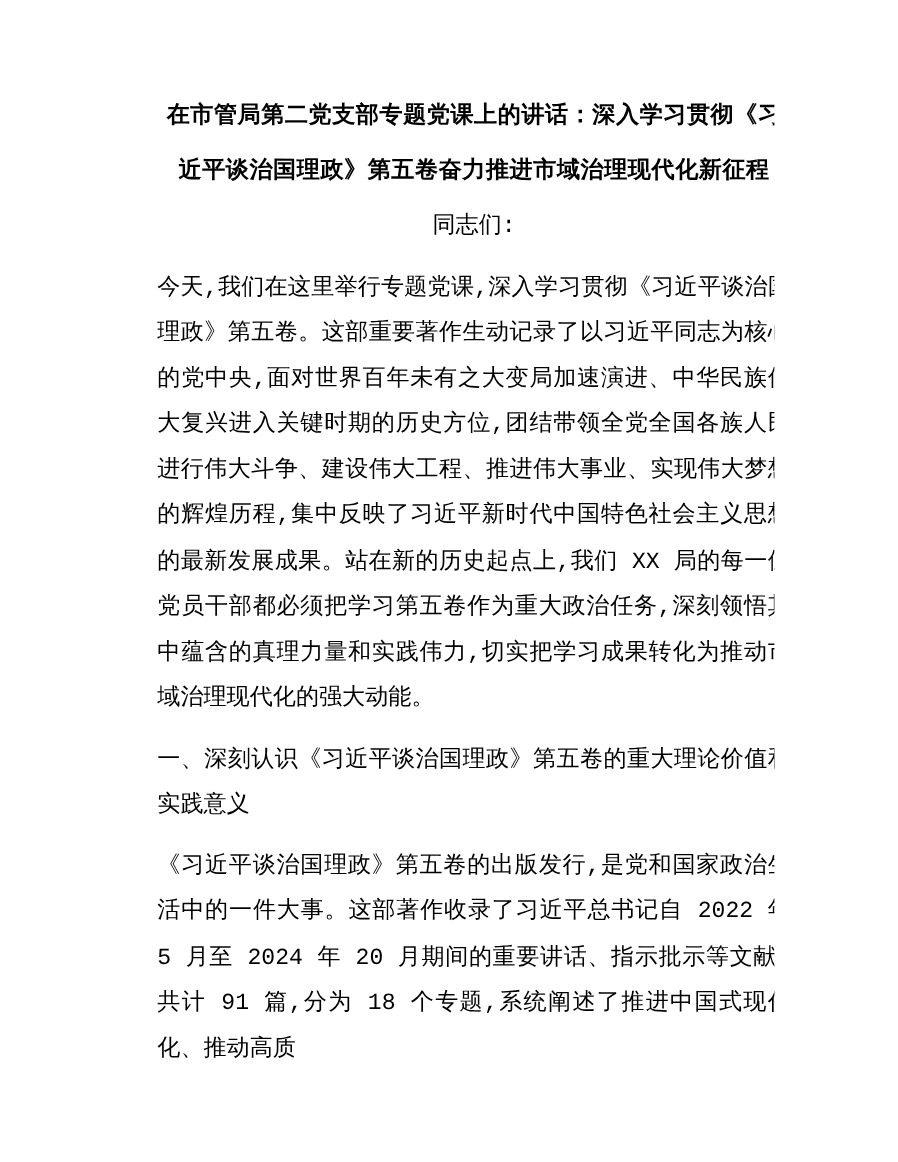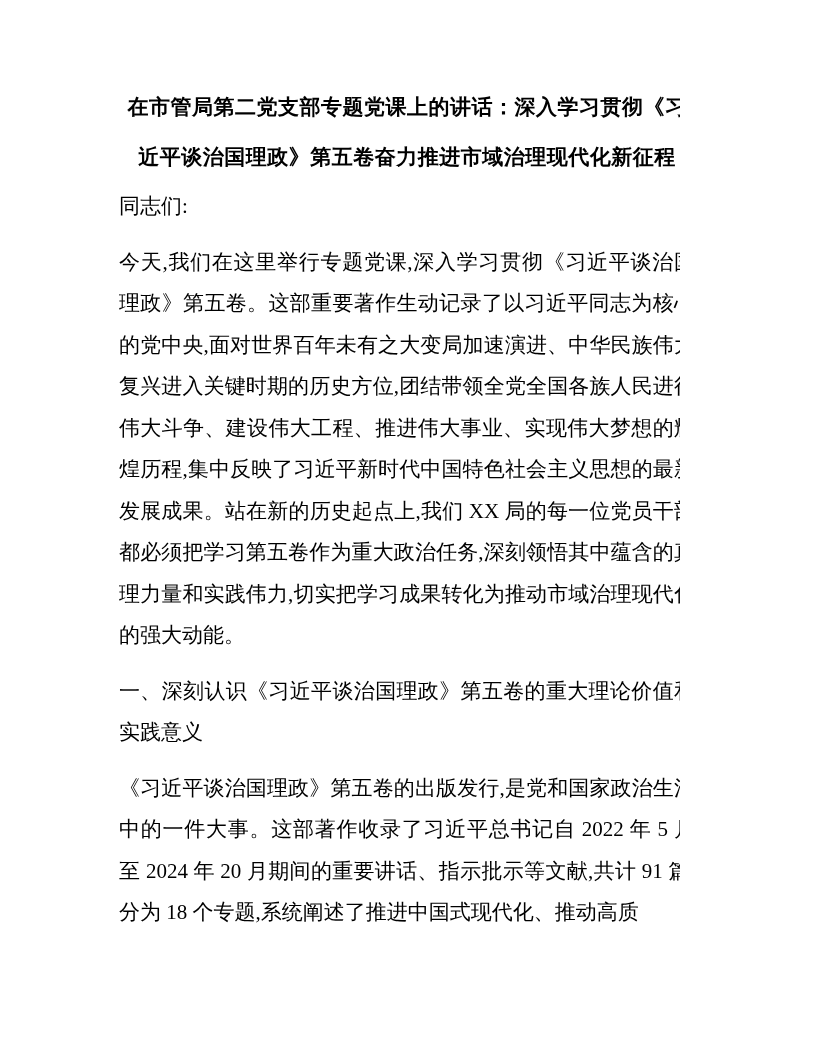--- a/index.html
+++ b/index.html
@@ -6,22 +6,23 @@
     margin: 0;
     padding: 0;
     background: #ffffff;
   }
   .page {
     position: relative;
     width: 680px;
     height: 1056px;
     background: #ffffff;
     overflow: hidden;
-    font-family: Liberation Serif, serif;
+    font-family: Liberation Mono, monospace;
     color: #000000;
+    margin-left: 24px;
   }
   .content {
     position: absolute;
     left: 119px;
     top: 82px;
     width: 576px;
   }
   .doc-title {
     width: 560px;
     margin: 0 auto 4px auto;
@@ -35,21 +36,21 @@
     margin: 14px 0 0 0;
     font-size: 21px;
     line-height: 41.5px;
     text-align: justify;
     text-justify: inter-character;
     word-break: break-all;
     overflow-wrap: break-word;
   }
   .para.salutation {
     margin-top: 4px;
-    text-align: left;
+    text-align: center;
   }
   .para.heading {
     font-weight: normal;
   }
 </style>
 </head>
 <body>
 
 <div class="page">
   <div class="content">

